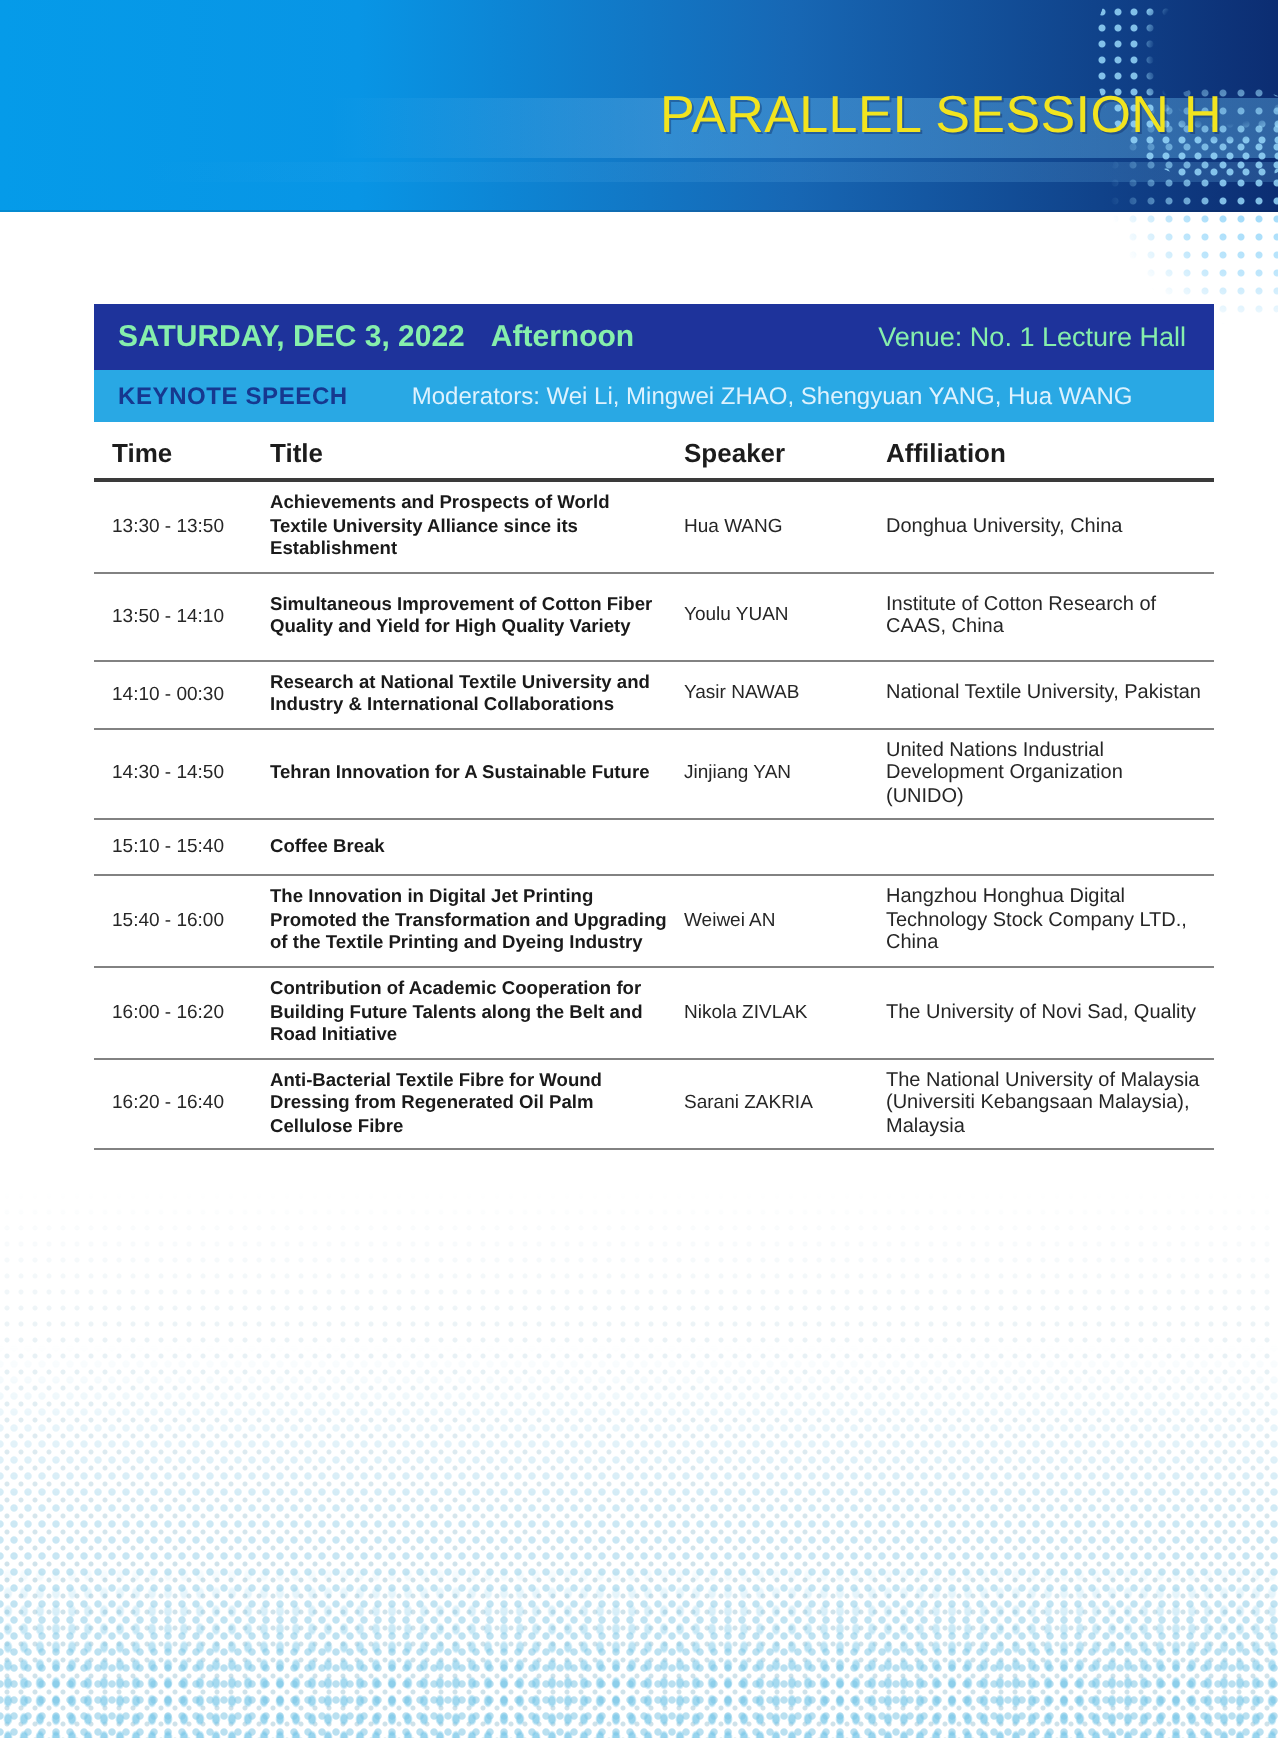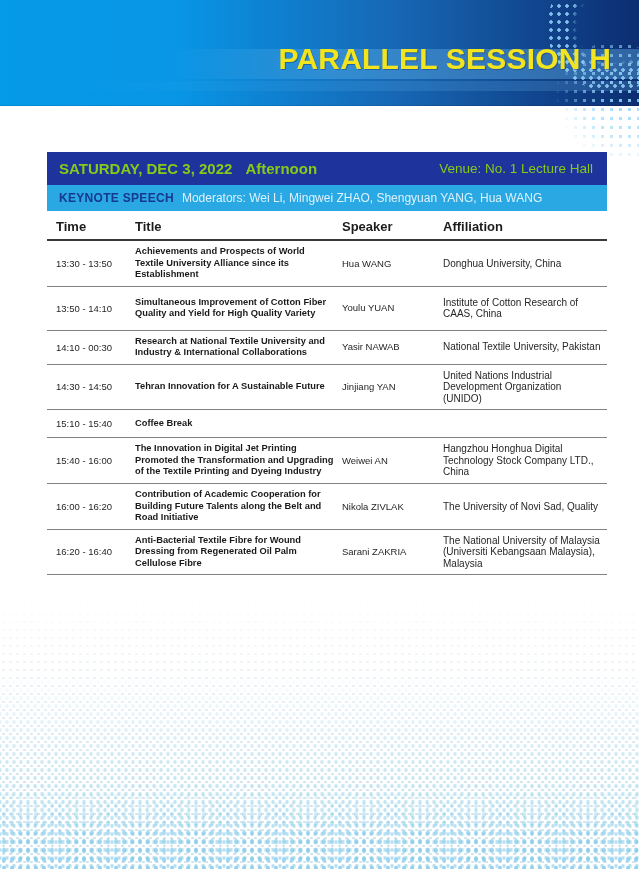--- a/index.html
+++ b/index.html
@@ -35,45 +35,45 @@
             mask-image:radial-gradient(circle, transparent 38%, #000 48%, #000 72%, transparent 78%);
   }
   .halftone-bottom {
     top:42px; right:-34px; width:120px; height:120px; border-radius:50%;
     background-size:9px 9px;
     -webkit-mask-image:radial-gradient(circle at 62% 42%, #000 18%, rgba(0,0,0,0.7) 45%, transparent 72%);
             mask-image:radial-gradient(circle at 62% 42%, #000 18%, rgba(0,0,0,0.7) 45%, transparent 72%);
   }
   .banner-title {
     position:absolute; top:42px; right:28px;
-    font-size:30px; font-weight:bold; letter-spacing:0.2px;
+    font-size:26px; font-weight:normal; letter-spacing:0.2px;
     color:#F2E41F; text-shadow:1px 1px 0 rgba(10,30,80,0.35);
     white-space:nowrap;
   }
 
   
   .doc { position:absolute; left:47px; top:152px; width:560px; }
 
   .bar-dark {
-    height:33px; background:#1E339B; color:#84cc16;
+    height:33px; background:#1E339B; color:#86efac;
     display:flex; align-items:center; justify-content:space-between;
     padding:0 14px 0 12px; box-sizing:border-box;
   }
   .bar-dark .date-group { display:flex; align-items:baseline; }
   .bar-dark .date  { font-size:15px; font-weight:bold; }
   .bar-dark .period{ font-size:15px; font-weight:bold; margin-left:13px; }
   .bar-dark .venue { font-size:13.5px; }
 
   .bar-light {
     height:26px; background:#29A8E4;
     display:flex; align-items:center;
     padding:4px 12px; box-sizing:border-box;
   }
   .bar-light .keynote { font-size:12px; font-weight:bold; color:#16388F; letter-spacing:0.3px; }
-  .bar-light .mods    { font-size:12px; color:#DDF2FE; margin-left:8px; white-space:nowrap; }
+  .bar-light .mods    { font-size:12px; color:#DDF2FE; margin-left:32px; white-space:nowrap; }
 
   
   .sched { margin-top:2px; }
   .t-head, .t-row {
     display:grid;
     grid-template-columns:83px 212px 98px 1fr;
     align-items:center;
   }
   .t-head {
     border-bottom:2px solid #3A3A3A;

